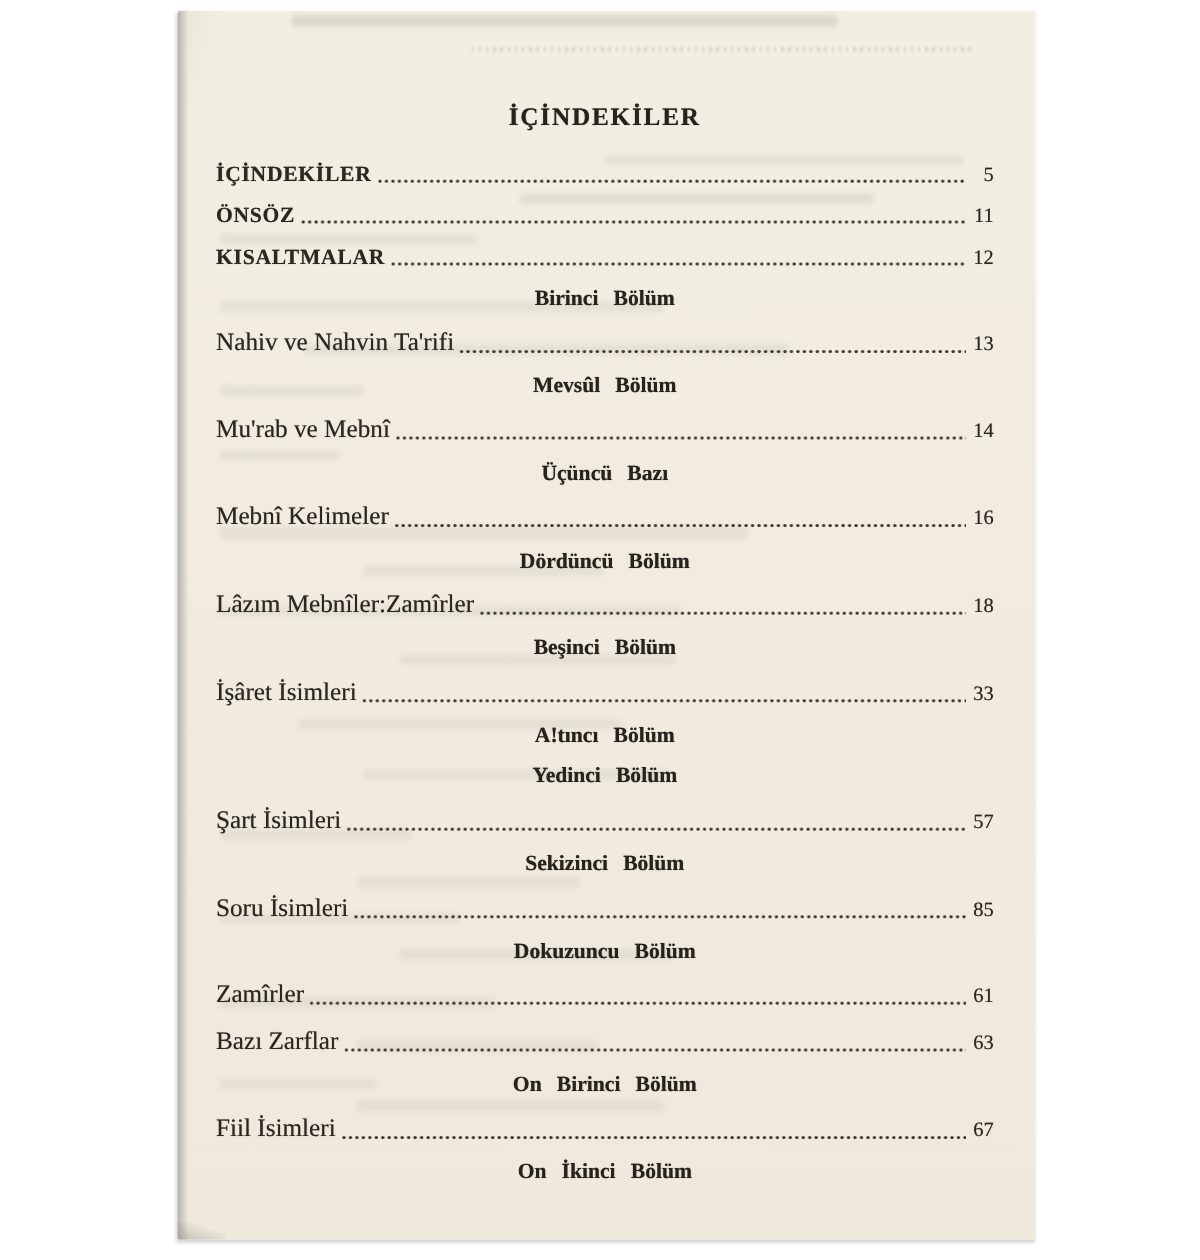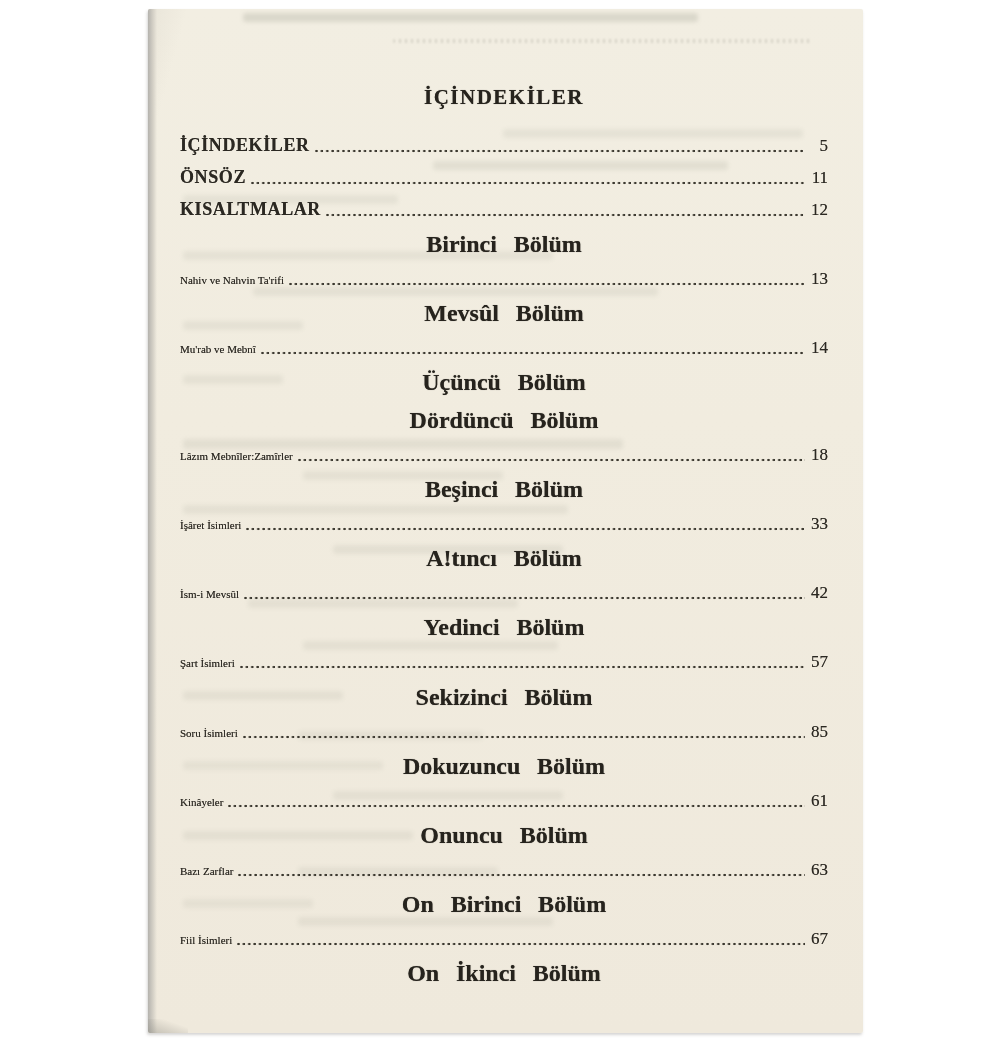--- a/index.html
+++ b/index.html
@@ -67,21 +67,21 @@
     position: absolute;
     left: 32px; width: 648px;
     top: 126px; height: 852px;
     display: flex;
     flex-direction: column;
     justify-content: space-between;
   }
   .row { display: flex; align-items: baseline; color: #2b2822; }
   .row .label {
     white-space: nowrap;
-    font-size: 11px;
+    font-size: 21px;
     text-shadow: 0 0 0.6px rgba(43,40,34,0.65);
   }
   .row.front .label {
     font-weight: bold;
     font-size: 18px;
     letter-spacing: 0.6px;
   }
   .leader {
     flex: 1;
     align-self: flex-end;
@@ -94,21 +94,21 @@
   .pageno {
     white-space: nowrap;
     font-size: 17px;
     min-width: 20px;
     text-align: right;
     text-shadow: 0 0 0.6px rgba(43,40,34,0.6);
   }
   .row.heading {
     display: block;
     text-align: center;
-    font-size: 24px;
+    font-size: 18px;
     font-weight: bold;
     color: #26231d;
     word-spacing: 0.45em;
     text-shadow: 0 0 0.7px rgba(38,35,29,0.7);
   }
 </style>
 </head>
 <body>
 
 <div class="stage">
@@ -167,65 +167,64 @@
         <span class="pageno">13</span>
       </div>
 
       <div class="row heading">Mevsûl Bölüm</div>
       <div class="row">
         <span class="label">Mu'rab ve Mebnî</span>
         <span class="leader"></span>
         <span class="pageno">14</span>
       </div>
 
-      <div class="row heading">Üçüncü Bölüm</div>
+      <div class="row heading">Üçüncü Bazı</div>
+      <div class="row">
+        <span class="label">Mebnî Kelimeler</span>
+        <span class="leader"></span>
+        <span class="pageno">16</span>
+      </div>
 
       <div class="row heading">Dördüncü Bölüm</div>
       <div class="row">
         <span class="label">Lâzım Mebnîler:Zamîrler</span>
         <span class="leader"></span>
         <span class="pageno">18</span>
       </div>
 
       <div class="row heading">Beşinci Bölüm</div>
       <div class="row">
         <span class="label">İşâret İsimleri</span>
         <span class="leader"></span>
         <span class="pageno">33</span>
       </div>
 
       <div class="row heading">A!tıncı Bölüm</div>
-      <div class="row">
-        <span class="label">İsm-i Mevsûl</span>
-        <span class="leader"></span>
-        <span class="pageno">42</span>
-      </div>
 
       <div class="row heading">Yedinci Bölüm</div>
       <div class="row">
         <span class="label">Şart İsimleri</span>
         <span class="leader"></span>
         <span class="pageno">57</span>
       </div>
 
       <div class="row heading">Sekizinci Bölüm</div>
       <div class="row">
         <span class="label">Soru İsimleri</span>
         <span class="leader"></span>
         <span class="pageno">85</span>
       </div>
 
       <div class="row heading">Dokuzuncu Bölüm</div>
       <div class="row">
-        <span class="label">Kinâyeler</span>
+        <span class="label">Zamîrler</span>
         <span class="leader"></span>
         <span class="pageno">61</span>
       </div>
 
-      <div class="row heading">Onuncu Bölüm</div>
       <div class="row">
         <span class="label">Bazı Zarflar</span>
         <span class="leader"></span>
         <span class="pageno">63</span>
       </div>
 
       <div class="row heading">On Birinci Bölüm</div>
       <div class="row">
         <span class="label">Fiil İsimleri</span>
         <span class="leader"></span>

